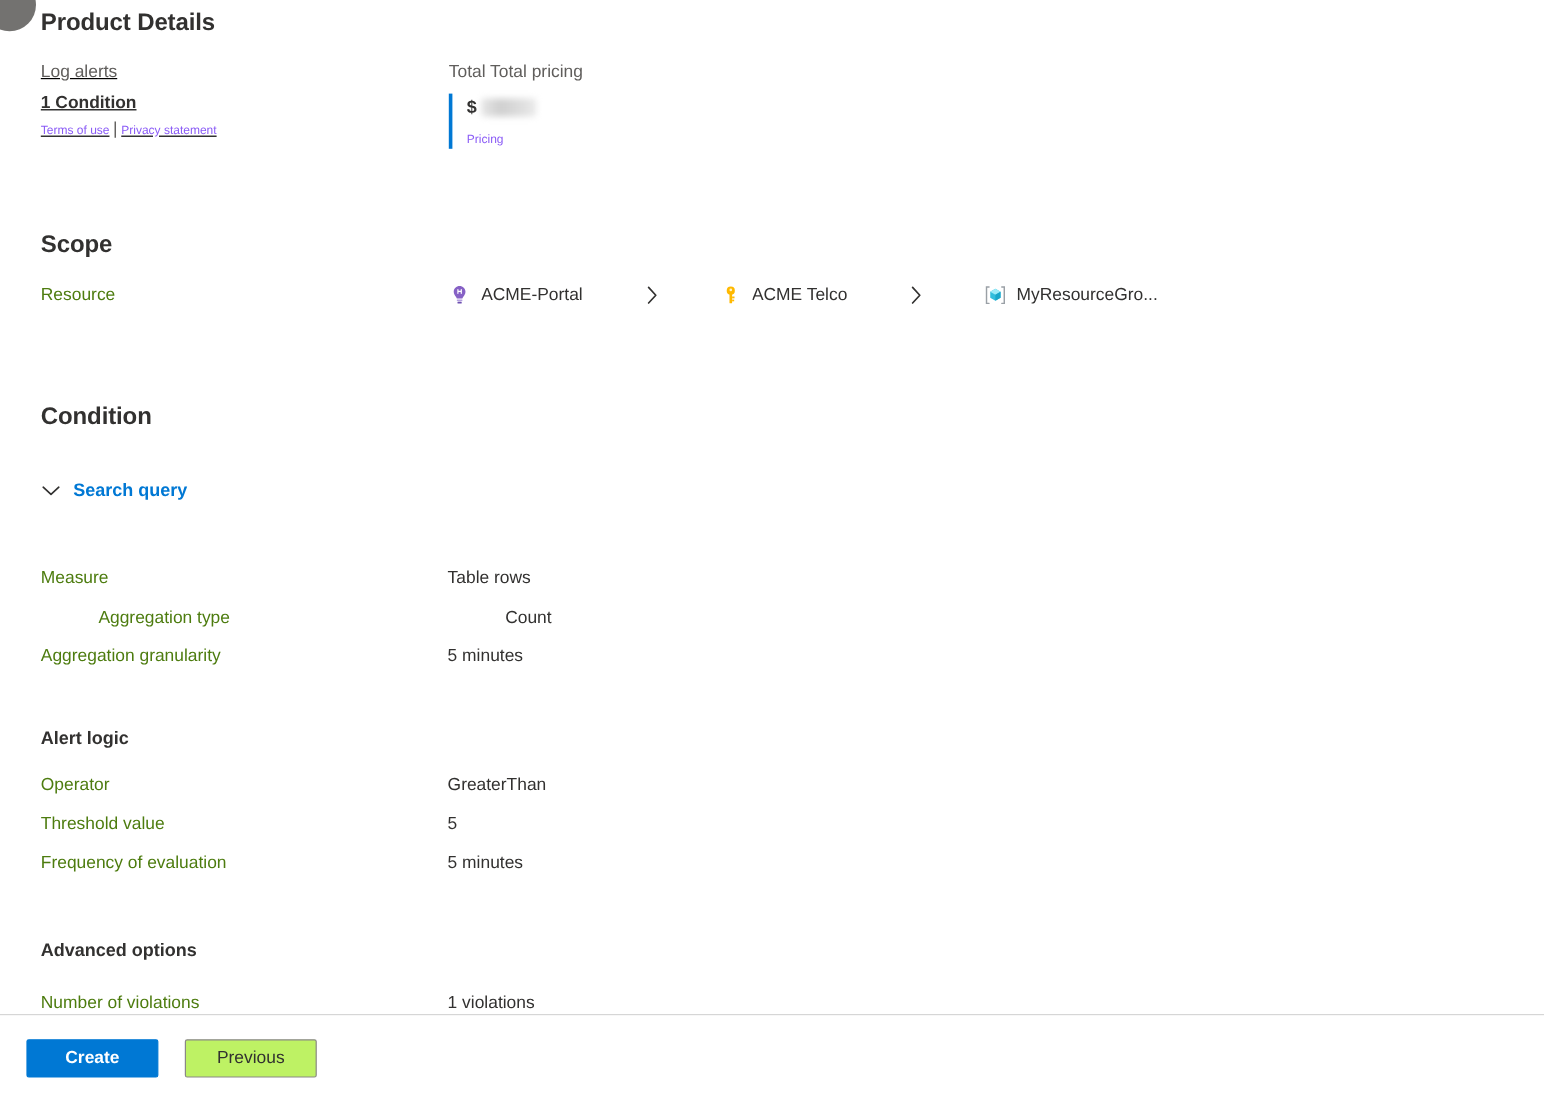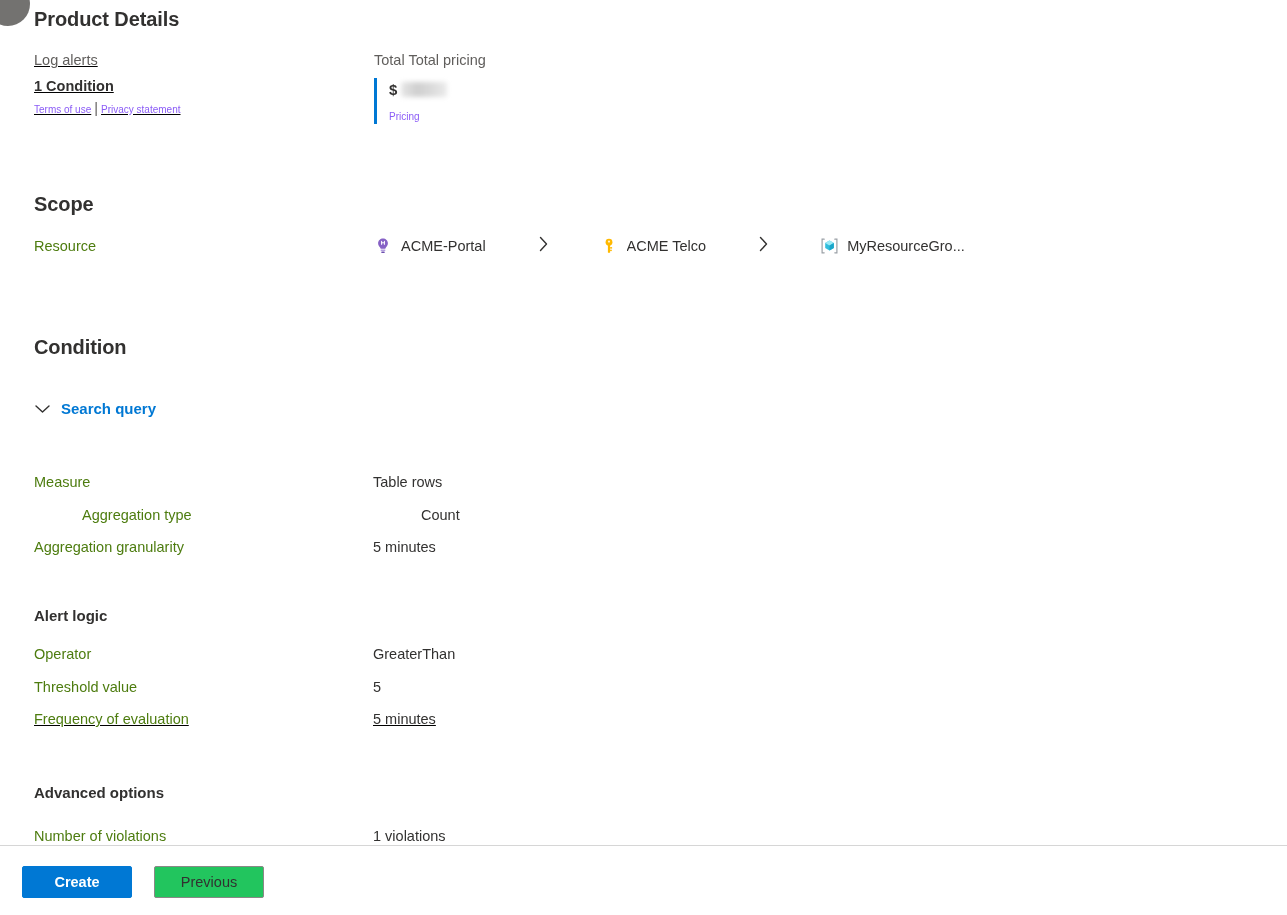--- a/index.html
+++ b/index.html
@@ -119,21 +119,21 @@
   
   #scope-title { position: absolute; left: 34px; top: 193px; }
   .scope-row {
     position: absolute;
     left: 34px; top: 236px;
     width: 1100px;
     display: flex;
     align-items: center;
   }
   .scope-label { width: 339px; flex: none; }
-  .crumbs { display: flex; align-items: flex-start; gap: 28px; }
+  .crumbs { display: flex; align-items: center; gap: 28px; }
   .crumb {
     display: flex;
     align-items: center;
     cursor: pointer;
   }
   .crumb-text {
     font-size: 14.5px;
     color: #323130;
     margin-left: 8px;
     max-width: 150px;
@@ -183,21 +183,21 @@
   .kv .k { width: 339px; flex: none; }
 
   #measure-row        { top: 474px; }
   #aggtype-row        { top: 507px; margin-left: 48px; }
   #agggran-row        { top: 539px; }
 
   #alert-logic-title  { position: absolute; left: 34px; top: 607px; }
 
   #operator-row       { top: 646px; }
   #threshold-row      { top: 679px; }
-  #frequency-row      { top: 711px; text-decoration: underline; }
+  #frequency-row      { top: 711px; }
 
   #advanced-title     { position: absolute; left: 34px; top: 784px; }
   #violations-row     { top: 828px; }
 
   
   .footer {
     position: absolute;
     left: 0; top: 845px;
     width: 1287px; height: 70px;
     background: #ffffff;
@@ -223,21 +223,21 @@
     align-items: center;
     justify-content: center;
   }
   .btn-primary {
     background: #0078d4;
     color: #ffffff;
     border: 1px solid #0078d4;
     font-weight: 600;
   }
   .btn-secondary {
-    background: #22c55e;
+    background: #bef264;
     color: #323130;
     border: 1px solid #8a8886;
   }
 </style>
 </head>
 <body>
 
 <div class="page">
 
   <div class="corner-orb"></div>

